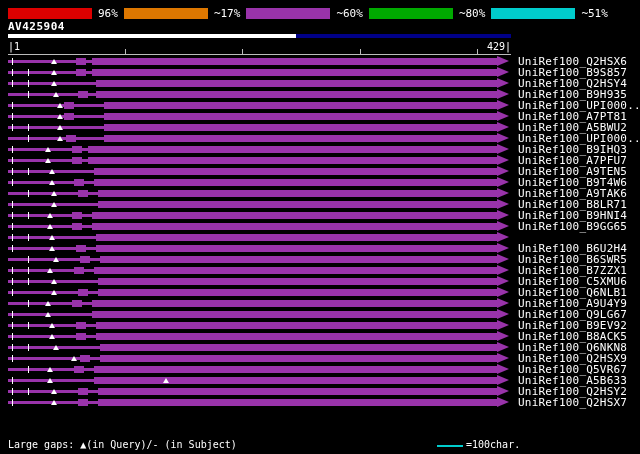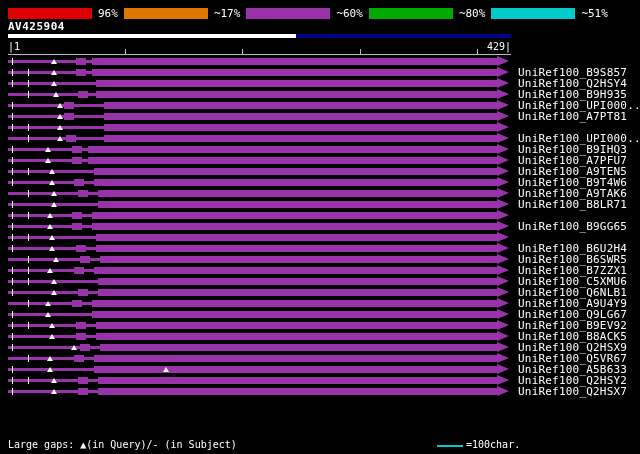--- a/index.html
+++ b/index.html
@@ -78,20 +78,21 @@
     </div>
 
   <div class="rows" id="rows">
       <div class="arow">
         <div class="thin" style="left: 0px; width: 489px; background: rgb(153, 51, 170);"></div>
         <div class="thick" style="left: 68px; width: 10px; background: rgb(153, 51, 170);"></div>
         <div class="thick" style="left: 84px; width: 405px; background: rgb(153, 51, 170);"></div>
         <div class="arrowhead" style="left: 489px; border-left: 12px solid rgb(153, 51, 170);"></div>
         <div class="gtick" style="left: 4px;"></div>
         <div class="gtri" style="left: 43px;"></div>
+        <span class="hitlabel">UniRef100_Q2HSX6</span>
       </div>
       <div class="arow">
         <div class="thin" style="left: 0px; width: 489px; background: rgb(153, 51, 170);"></div>
         <div class="thick" style="left: 68px; width: 10px; background: rgb(153, 51, 170);"></div>
         <div class="thick" style="left: 84px; width: 405px; background: rgb(153, 51, 170);"></div>
         <div class="arrowhead" style="left: 489px; border-left: 12px solid rgb(153, 51, 170);"></div>
         <div class="gtick" style="left: 4px;"></div>
         <div class="gtick" style="left: 20px;"></div>
         <div class="gtri" style="left: 43px;"></div>
         <span class="hitlabel">UniRef100_B9S857</span>
@@ -132,20 +133,21 @@
         <div class="gtri" style="left: 49px;"></div>
         <span class="hitlabel">UniRef100_A7PT81</span>
       </div>
       <div class="arow">
         <div class="thin" style="left: 0px; width: 489px; background: rgb(153, 51, 170);"></div>
         <div class="thick" style="left: 96px; width: 393px; background: rgb(153, 51, 170);"></div>
         <div class="arrowhead" style="left: 489px; border-left: 12px solid rgb(153, 51, 170);"></div>
         <div class="gtick" style="left: 4px;"></div>
         <div class="gtick" style="left: 20px;"></div>
         <div class="gtri" style="left: 49px;"></div>
+        <span class="hitlabel">UniRef100_A5BWU2</span>
       </div>
       <div class="arow">
         <div class="thin" style="left: 0px; width: 489px; background: rgb(153, 51, 170);"></div>
         <div class="thick" style="left: 58px; width: 10px; background: rgb(153, 51, 170);"></div>
         <div class="thick" style="left: 96px; width: 393px; background: rgb(153, 51, 170);"></div>
         <div class="arrowhead" style="left: 489px; border-left: 12px solid rgb(153, 51, 170);"></div>
         <div class="gtick" style="left: 20px;"></div>
         <div class="gtri" style="left: 49px;"></div>
         <span class="hitlabel">UniRef100_UPI000..</span>
       </div>
@@ -203,20 +205,21 @@
         <span class="hitlabel">UniRef100_B8LR71</span>
       </div>
       <div class="arow">
         <div class="thin" style="left: 0px; width: 489px; background: rgb(153, 51, 170);"></div>
         <div class="thick" style="left: 64px; width: 10px; background: rgb(153, 51, 170);"></div>
         <div class="thick" style="left: 84px; width: 405px; background: rgb(153, 51, 170);"></div>
         <div class="arrowhead" style="left: 489px; border-left: 12px solid rgb(153, 51, 170);"></div>
         <div class="gtick" style="left: 4px;"></div>
         <div class="gtick" style="left: 20px;"></div>
         <div class="gtri" style="left: 39px;"></div>
+        <span class="hitlabel">UniRef100_B9HNI4</span>
       </div>
       <div class="arow">
         <div class="thin" style="left: 0px; width: 489px; background: rgb(153, 51, 170);"></div>
         <div class="thick" style="left: 64px; width: 10px; background: rgb(153, 51, 170);"></div>
         <div class="thick" style="left: 84px; width: 405px; background: rgb(153, 51, 170);"></div>
         <div class="arrowhead" style="left: 489px; border-left: 12px solid rgb(153, 51, 170);"></div>
         <div class="gtick" style="left: 4px;"></div>
         <div class="gtri" style="left: 39px;"></div>
         <span class="hitlabel">UniRef100_B9GG65</span>
       </div>
@@ -302,20 +305,29 @@
         <span class="hitlabel">UniRef100_B9EV92</span>
       </div>
       <div class="arow">
         <div class="thin" style="left: 0px; width: 489px; background: rgb(153, 51, 170);"></div>
         <div class="thick" style="left: 68px; width: 10px; background: rgb(153, 51, 170);"></div>
         <div class="thick" style="left: 88px; width: 401px; background: rgb(153, 51, 170);"></div>
         <div class="arrowhead" style="left: 489px; border-left: 12px solid rgb(153, 51, 170);"></div>
         <div class="gtick" style="left: 4px;"></div>
         <div class="gtri" style="left: 41px;"></div>
         <span class="hitlabel">UniRef100_B8ACK5</span>
+      </div>
+      <div class="arow">
+        <div class="thin" style="left: 0px; width: 489px; background: rgb(153, 51, 170);"></div>
+        <div class="thick" style="left: 92px; width: 397px; background: rgb(153, 51, 170);"></div>
+        <div class="arrowhead" style="left: 489px; border-left: 12px solid rgb(153, 51, 170);"></div>
+        <div class="gtick" style="left: 4px;"></div>
+        <div class="gtick" style="left: 20px;"></div>
+        <div class="gtri" style="left: 45px;"></div>
+        <span class="hitlabel">UniRef100_Q6NKN8</span>
       </div>
       <div class="arow">
         <div class="thin" style="left: 0px; width: 489px; background: rgb(153, 51, 170);"></div>
         <div class="thick" style="left: 72px; width: 10px; background: rgb(153, 51, 170);"></div>
         <div class="thick" style="left: 92px; width: 397px; background: rgb(153, 51, 170);"></div>
         <div class="arrowhead" style="left: 489px; border-left: 12px solid rgb(153, 51, 170);"></div>
         <div class="gtick" style="left: 4px;"></div>
         <div class="gtri" style="left: 63px;"></div>
         <span class="hitlabel">UniRef100_Q2HSX9</span>
       </div>

